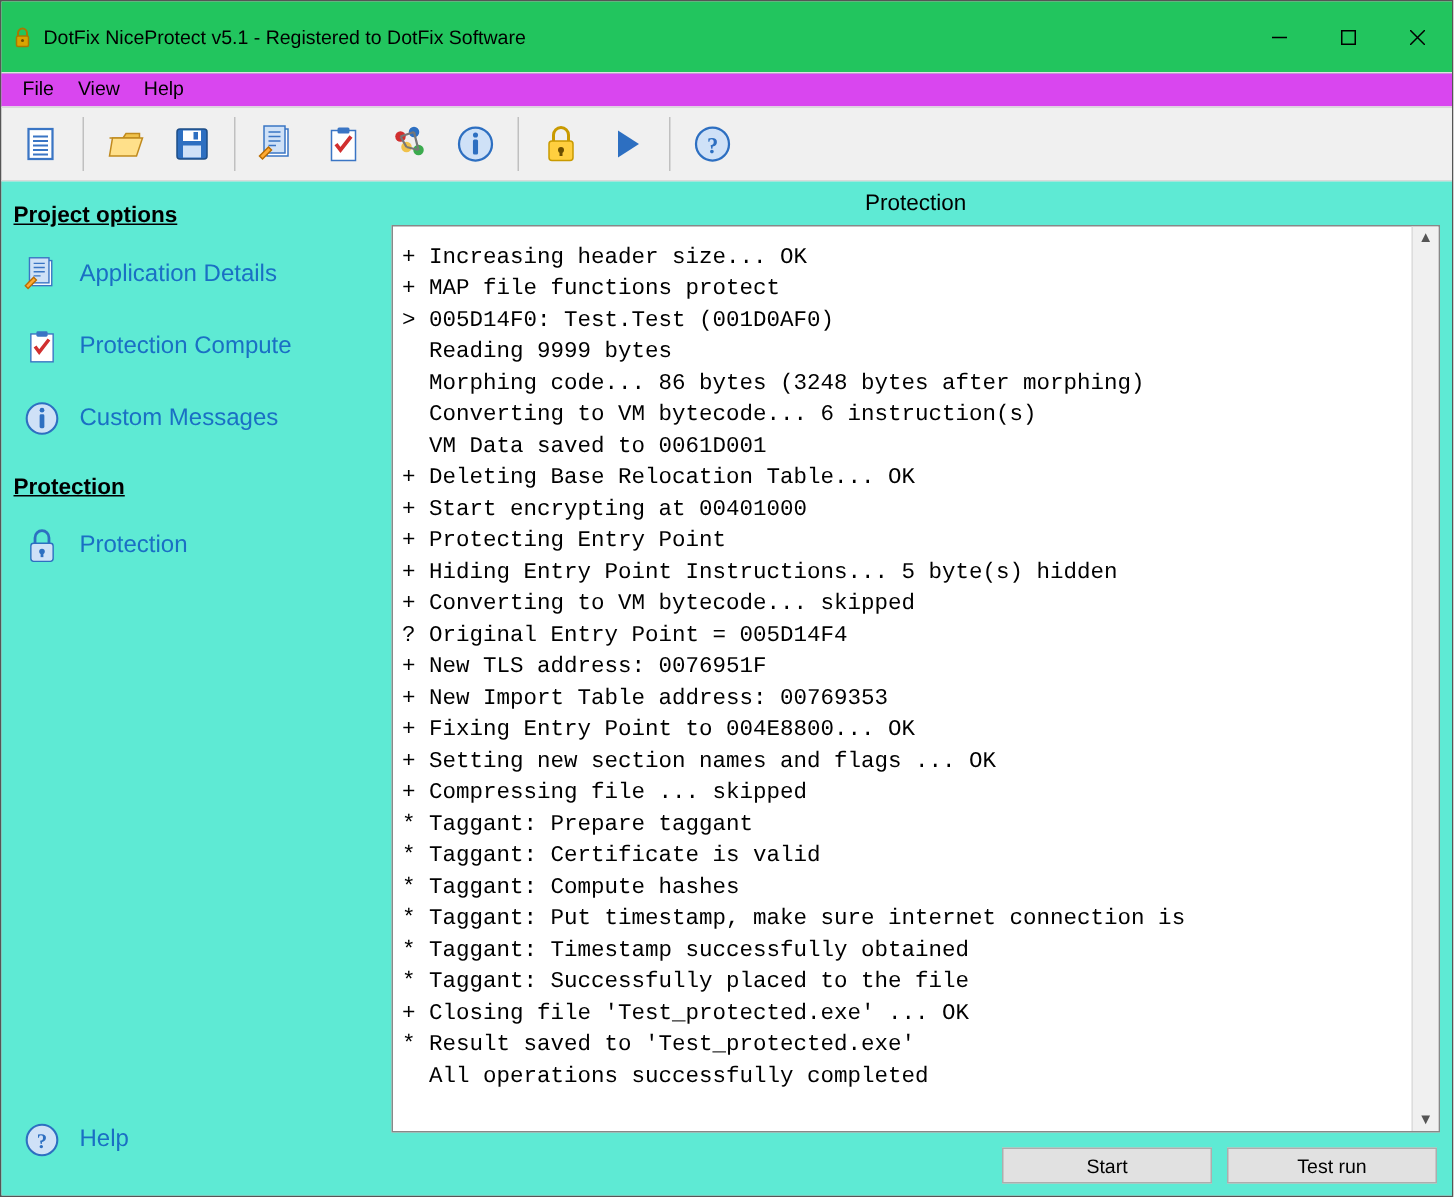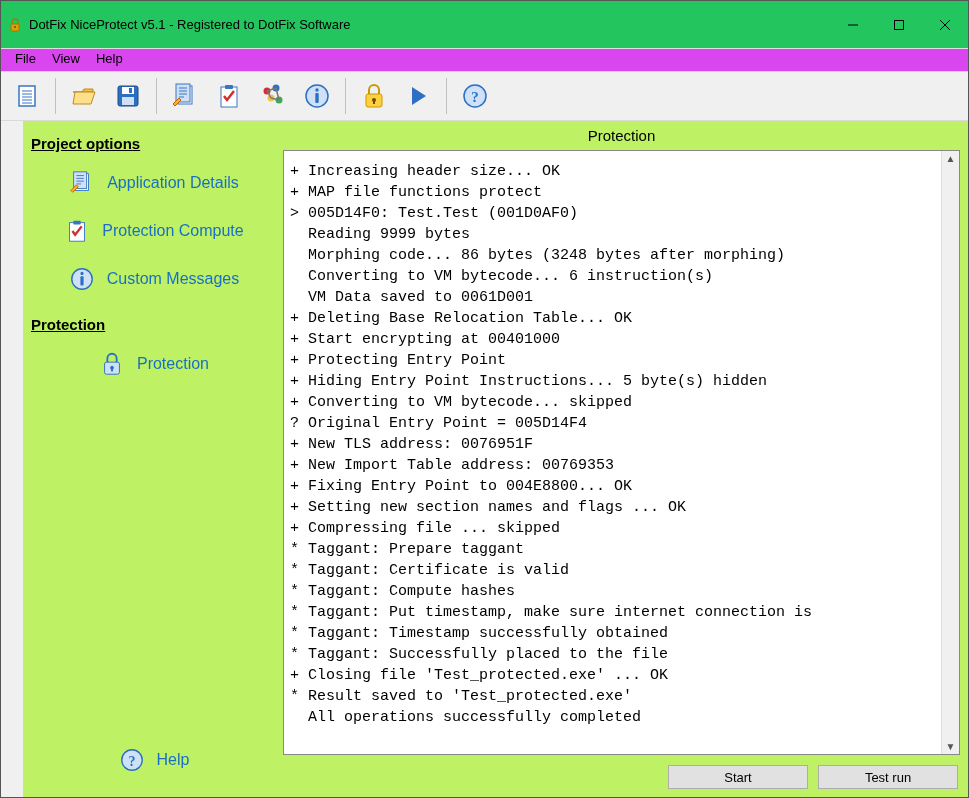--- a/index.html
+++ b/index.html
@@ -74,23 +74,22 @@
     width: 1px;
     height: 36px;
     background: #c0c0c0;
     margin: 0 4px;
   }
 
   
   .main {
     flex: 1;
     display: flex;
-    background: #bef264;
+    background: #5eead4;
     overflow: hidden;
-    margin-left: 22px;
   }
   .sidebar {
     width: 260px;
     padding: 10px 8px;
     display:flex;
     flex-direction:column;
   }
   .sidebar-heading {
     font-size: 15px;
     font-weight: 600;
@@ -99,21 +98,20 @@
     color: #000;
   }
   .sidebar-item {
     display:flex;
     align-items:center;
     gap: 10px;
     font-size: 16px;
     color: #1a6fc4;
     padding: 8px 4px 14px 4px;
     cursor: pointer;
-    justify-content: center;
   }
   .sidebar-item .icon-slot {
     width: 30px; height: 26px;
     display:flex; align-items:center; justify-content:center;
   }
   .sidebar-spacer { flex:1; }
 
   .content {
     flex: 1;
     display:flex;

